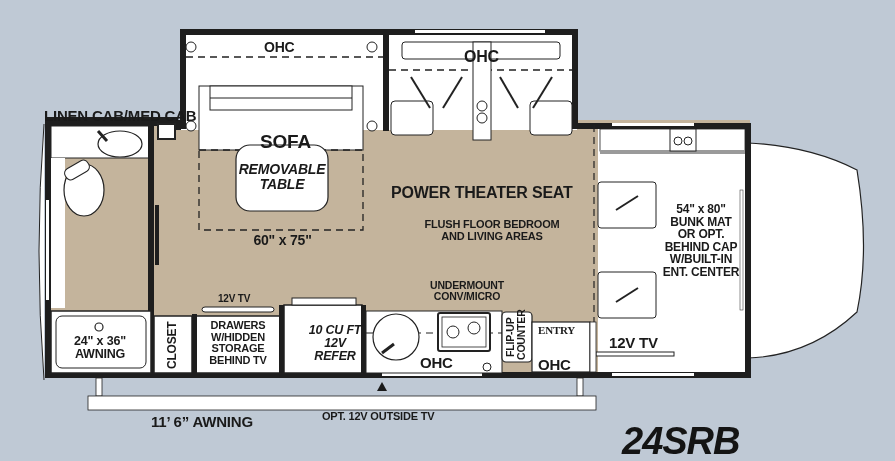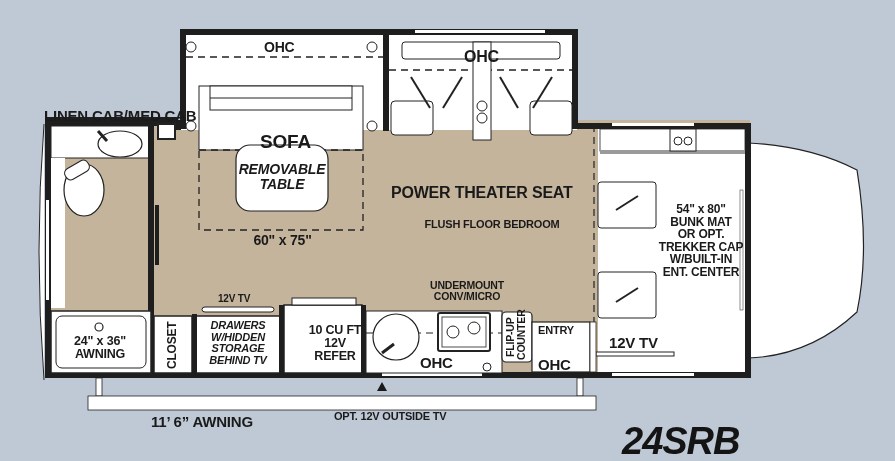--- a/index.html
+++ b/index.html
@@ -125,53 +125,54 @@
 <div class="lbl" style="left:238px;top:162px;width:88px;font-size:14px;font-style:italic;">
   <div>REMOVABLE</div>
   <div>TABLE</div>
 </div>
 <div class="lbl" style="left:391px;top:145px;font-size:16px;margin-top:40px;">POWER THEATER SEAT</div>
 <div class="lbl" style="left:205px;top:233px;width:155px;font-size:14px;">
   <div>60" x 75"</div>
 </div>
 <div class="lbl" style="left:408px;top:219px;width:168px;font-size:11px;text-align:center;">
   <div>FLUSH FLOOR BEDROOM</div>
+  <div>AND LIVING AREAS</div>
 </div>
 <div class="lbl" style="left:422px;top:280px;width:90px;font-size:10.5px;">
   <div>UNDERMOUNT</div>
   <div>CONV/MICRO</div>
 </div>
 <div class="lbl" style="left:218px;top:294px;font-size:10px;">12V TV</div>
 <div class="lbl" style="left:56px;top:335px;width:88px;font-size:12.5px;">
   <div>24" x 36"</div>
   <div>AWNING</div>
 </div>
 <div class="lbl vert" style="left:166px;top:320px;font-size:12px;height:50px;">CLOSET</div>
-<div class="lbl" style="left:198px;top:320px;width:80px;font-size:11px;font-style:italic;">
+<div class="lbl" style="left:198px;top:320px;width:80px;font-size:11px;">
   <div>DRAWERS</div>
   <div>W/HIDDEN</div>
   <div>STORAGE</div>
   <div>BEHIND TV</div>
 </div>
-<div class="lbl" style="left:286px;top:324px;width:98px;font-size:12.5px;">
+<div class="lbl" style="left:286px;top:324px;width:98px;font-size:12.5px;font-style:italic;">
   <div>10 CU FT</div>
   <div>12V</div>
   <div>REFER</div>
 </div>
 <div class="lbl" style="left:420px;top:355px;font-size:15px;">OHC</div>
 <div class="lbl vert" style="left:505px;top:314px;height:46px;font-size:10.5px;">
   <span>FLIP-UP</span><br>
   <span>COUNTER</span>
 </div>
-<div class="lbl" style="left:538px;top:325px;font-size:11px;">ENTRY</div>
+<div class="lbl" style="left:538px;top:325px;font-size:11px;font-family:Liberation Serif, serif;">ENTRY</div>
 <div class="lbl" style="left:538px;top:357px;font-size:15px;">OHC</div>
 <div class="lbl" style="left:609px;top:335px;font-size:15px;">12V TV</div>
 <div class="lbl" style="left:658px;top:203px;width:86px;font-size:12px;">
   <div>54" x 80"</div>
   <div>BUNK MAT</div>
   <div>OR OPT.</div>
-  <div>TREKKER CAP</div>
+  <div>BEHIND CAP</div>
   <div>W/BUILT-IN</div>
   <div>ENT. CENTER</div>
 </div>
 <div class="lbl" style="left:151px;top:414px;font-size:15px;">11’ 6” AWNING</div>
-<div class="lbl" style="left:334px;top:411px;font-size:11px;">OPT. 12V OUTSIDE TV</div>
+<div class="lbl" style="left:322px;top:411px;font-size:11px;">OPT. 12V OUTSIDE TV</div>
 <div class="model">24SRB</div>
 
 </body></html>

